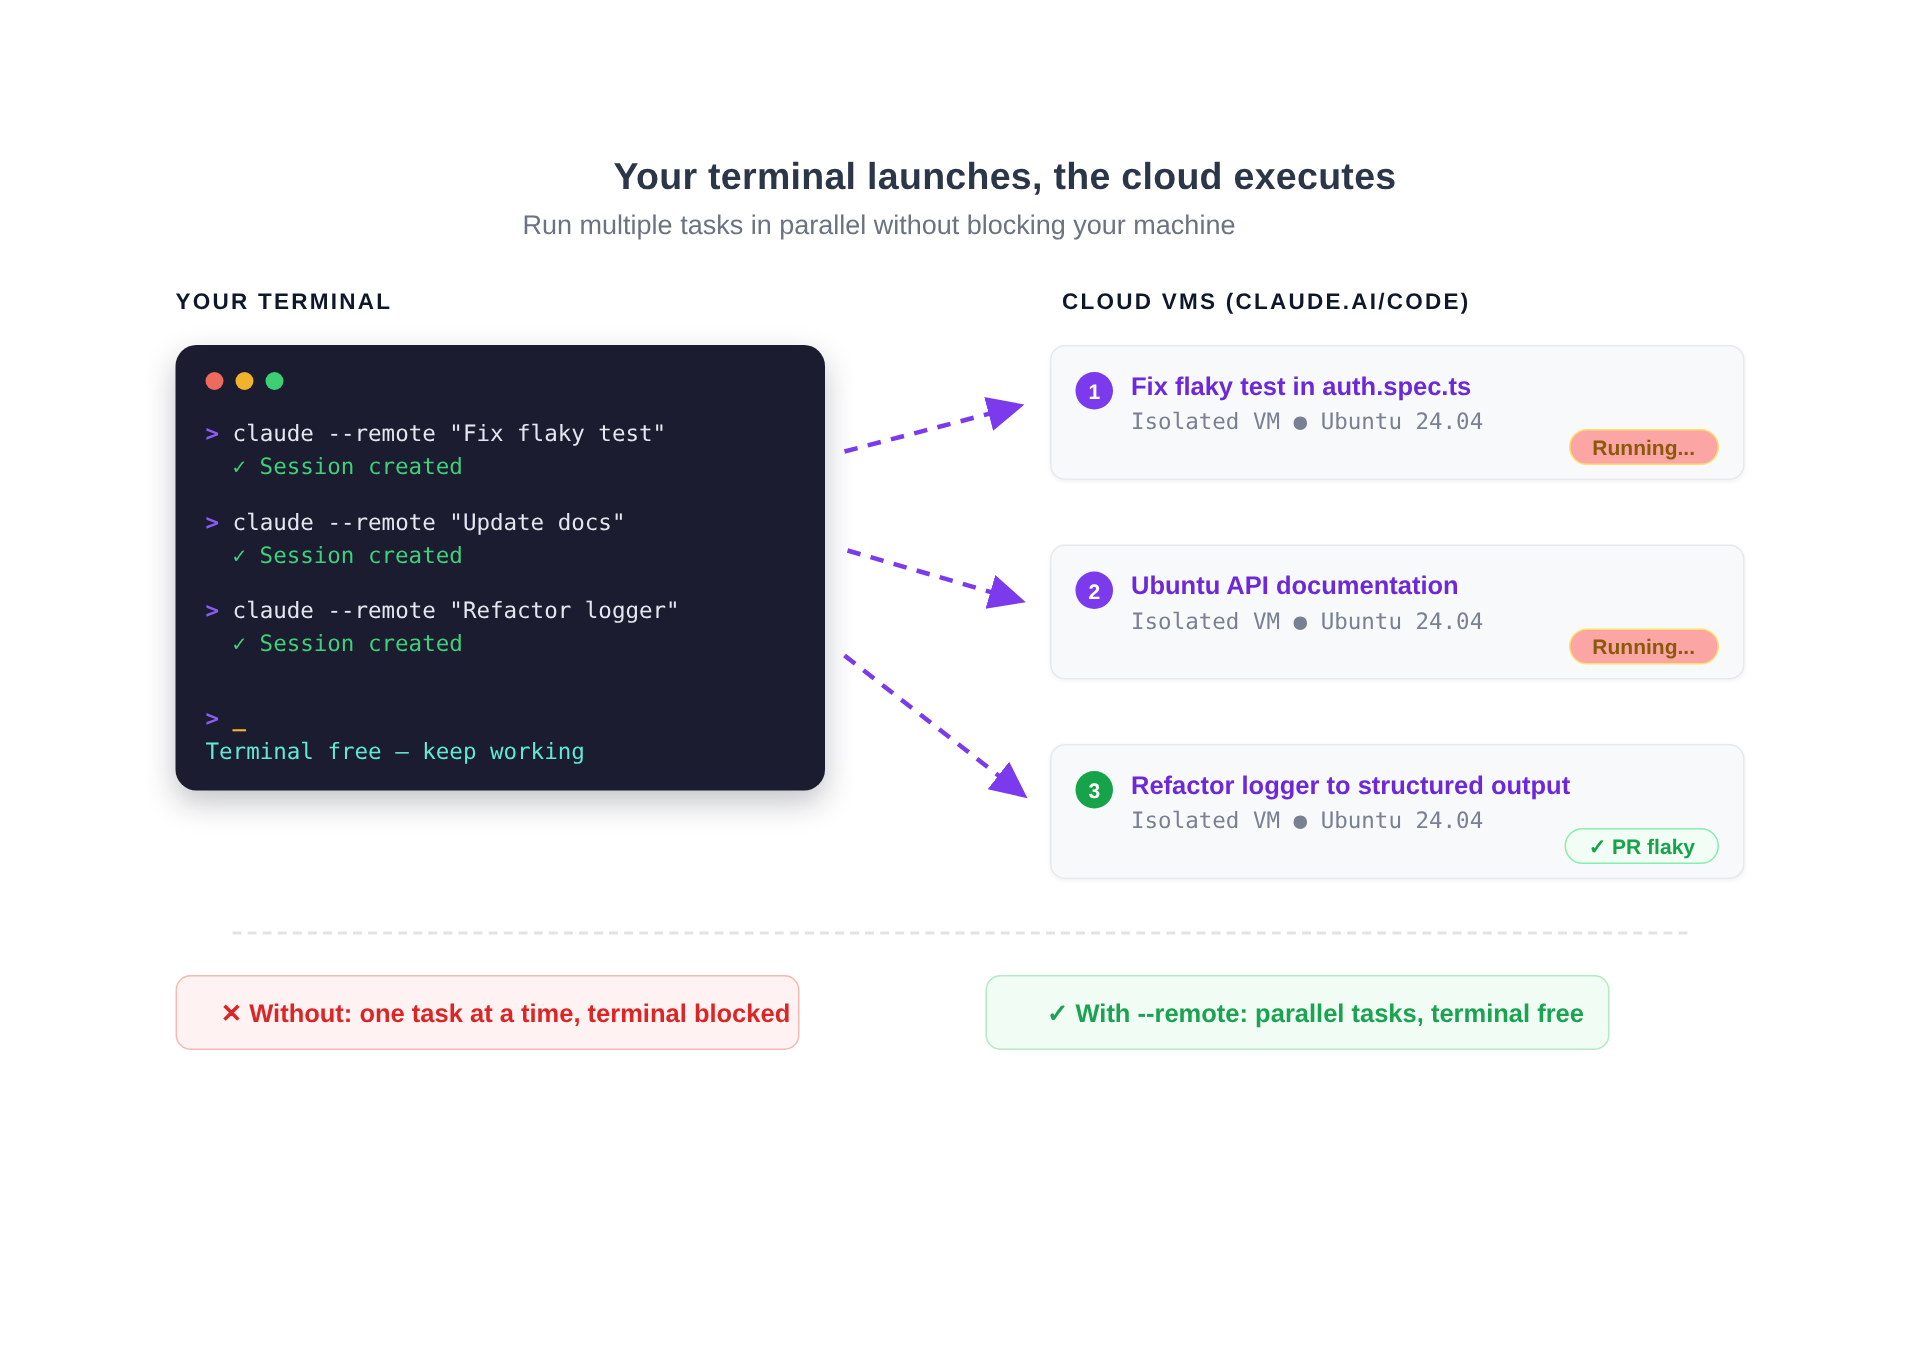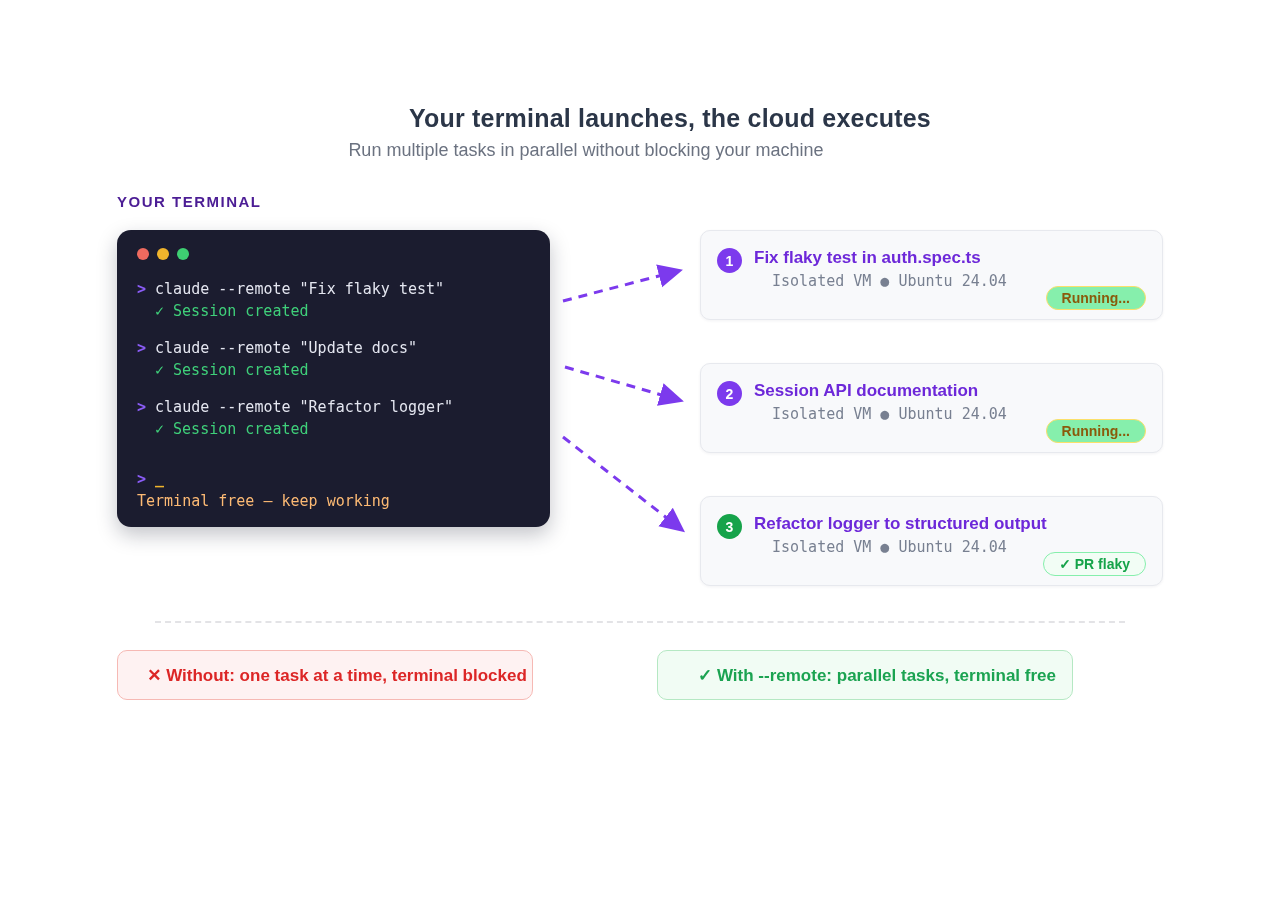--- a/index.html
+++ b/index.html
@@ -6,61 +6,61 @@
   html, body { width: 1280px; height: 900px; background: #ffffff; font-family: "Liberation Sans", sans-serif; }
   .stage { position: relative; width: 1280px; height: 900px; overflow: hidden; }
 
   
   .title { position: absolute; top: 104px; left: 0; width: 1280px; text-align: center;
            font-size: 25px; font-weight: 700; color: #2b3648; letter-spacing: .2px; margin-left: 30px; }
   .subtitle { position: absolute; top: 140px; left: 0; width: 1172px; text-align: center;
               font-size: 18px; color: #6b7280; }
 
   
-  .section-label { position: absolute; font-size: 15px; font-weight: 700; color: #4c1d95;
+  .section-label { position: absolute; font-size: 15px; font-weight: 700; color: #0f172a;
                    letter-spacing: 1.5px; }
   .section-label.left  { left: 117px; top: 193px; }
   .section-label.right { left: 708px; top: 193px; }
 
   
   .terminal { position: absolute; left: 117px; top: 230px; width: 433px; height: 297px;
               background: #1b1c2f; border-radius: 14px; box-shadow: 0 8px 20px rgba(20,22,45,.25);
               padding: 18px 20px; }
   .traffic-dots { display: flex; gap: 8px; margin-bottom: 18px; }
   .dot { width: 12px; height: 12px; border-radius: 50%; }
   .dot.red    { background: #ee6a5f; }
   .dot.yellow { background: #f0b42c; }
   .dot.green  { background: #3ecf72; }
   .term-body { font-family: "DejaVu Sans Mono", monospace; font-size: 15px; line-height: 22px; }
   .term-entry { margin-bottom: 15px; }
   .cmd-line { color: #e4e6f0; white-space: pre; }
   .prompt { color: #8b5cf6; font-weight: 700; }
   .result-line { color: #3fd07a; padding-left: 18px; white-space: pre; }
   .idle-block { margin-top: 28px; }
   .cursor { color: #f0b42c; font-weight: 700; }
-  .idle-note { color: #fdba74; }
+  .idle-note { color: #5eead4; }
 
   
   .vm-card { position: absolute; left: 700px; width: 463px; height: 90px;
              background: #f8f9fb; border: 1px solid #e7e9ee; border-radius: 10px;
              box-shadow: 0 1px 3px rgba(30,35,60,.06); padding: 15px 16px; }
   .vm-card.c1 { top: 230px; }
   .vm-card.c2 { top: 363px; }
   .vm-card.c3 { top: 496px; }
   .vm-row { display: flex; align-items: flex-start; gap: 12px; }
   .vm-badge { flex: 0 0 auto; width: 25px; height: 25px; border-radius: 50%;
               color: #ffffff; font-size: 14px; font-weight: 700;
               display: flex; align-items: center; justify-content: center; margin-top: 2px; }
   .vm-badge.purple { background: #7c3aed; }
   .vm-badge.green  { background: #16a34a; }
   .vm-title { font-size: 17px; font-weight: 700; color: #6d28d9; line-height: 24px; }
-  .vm-meta { font-family: "DejaVu Sans Mono", monospace; font-size: 15px; color: #788091; line-height: 23px; margin-left: 18px; }
+  .vm-meta { font-family: "DejaVu Sans Mono", monospace; font-size: 15px; color: #788091; line-height: 23px; }
   .status-pill { position: absolute; right: 16px; bottom: 9px; border-radius: 999px;
                  font-size: 14px; font-weight: 700; padding: 3px 15px; }
-  .status-pill.running { background: #86efac; border: 1px solid #fbe06a; color: #8a5a0b; }
+  .status-pill.running { background: #fca5a5; border: 1px solid #fbe06a; color: #8a5a0b; }
   .status-pill.ready   { background: #f2fdf5; border: 1px solid #86efac; color: #16a34a; }
 
   
   .arrows { position: absolute; left: 0; top: 0; width: 1280px; height: 900px; pointer-events: none; }
 
   
   .divider { position: absolute; left: 155px; top: 621px; width: 970px; height: 0;
              border-top: 2px dashed #e3e3e6; }
 
   
@@ -72,20 +72,21 @@
 </style>
 </head>
 <body>
 
 <div class="stage">
 
   <div class="title">Your terminal launches, the cloud executes</div>
   <div class="subtitle">Run multiple tasks in parallel without blocking your machine</div>
 
   <div class="section-label left">YOUR TERMINAL</div>
+  <div class="section-label right">CLOUD VMS (CLAUDE.AI/CODE)</div>
 
   <div class="terminal">
     <div class="traffic-dots">
       <span class="dot red"></span>
       <span class="dot yellow"></span>
       <span class="dot green"></span>
     </div>
     <div class="term-body">
       <div class="term-entry">
         <div class="cmd-line"><span class="prompt">&gt;</span> <span>claude --remote "Fix flaky test"</span></div>
@@ -114,21 +115,21 @@
         <div class="vm-meta">Isolated VM ● Ubuntu 24.04</div>
       </div>
     </div>
     <div class="status-pill running">Running...</div>
   </div>
 
   <div class="vm-card c2">
     <div class="vm-row">
       <div class="vm-badge purple">2</div>
       <div>
-        <div class="vm-title">Session API documentation</div>
+        <div class="vm-title">Ubuntu API documentation</div>
         <div class="vm-meta">Isolated VM ● Ubuntu 24.04</div>
       </div>
     </div>
     <div class="status-pill running">Running...</div>
   </div>
 
   <div class="vm-card c3">
     <div class="vm-row">
       <div class="vm-badge green">3</div>
       <div>

